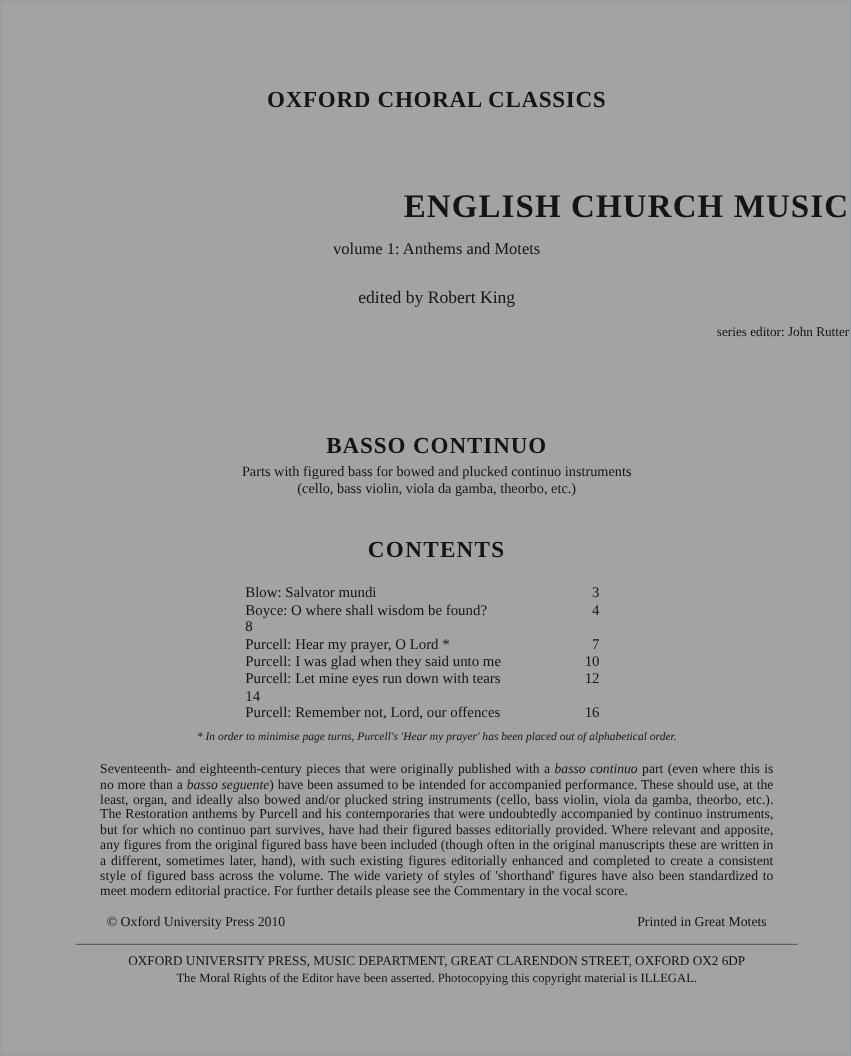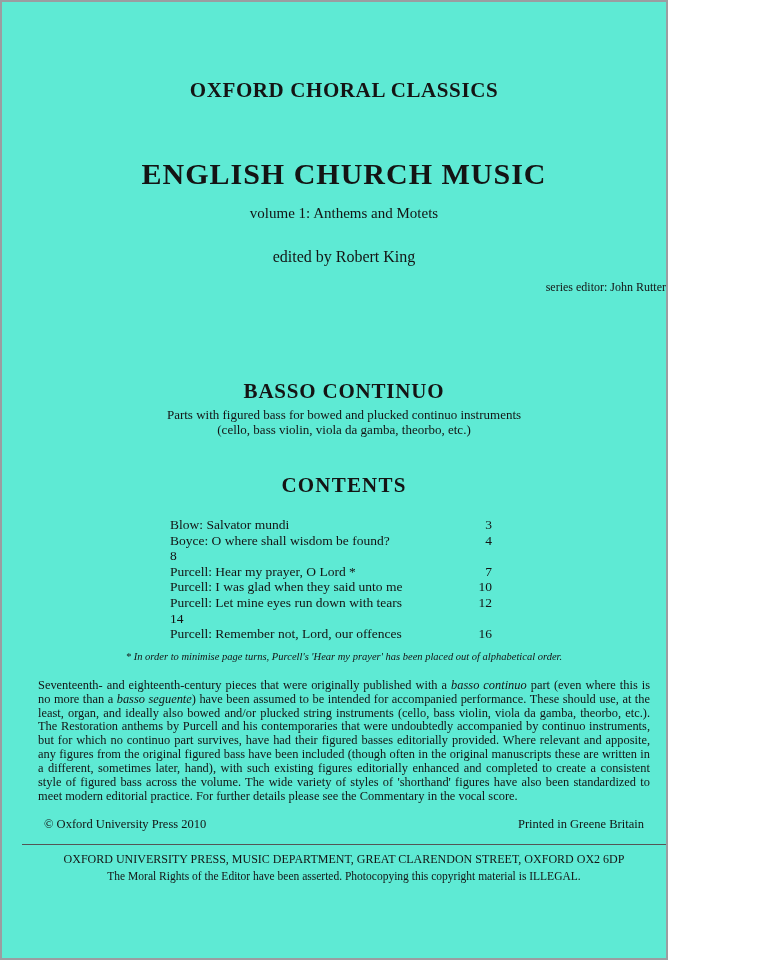--- a/index.html
+++ b/index.html
@@ -1,40 +1,41 @@
 <!DOCTYPE html>
 <html><head>
 <meta charset="utf-8">
 <style>
   html, body { margin: 0; padding: 0; background: #fff; }
   .page {
     position: relative;
-    width: 668px;
+    width: 774px;
     height: 960px;
     box-sizing: border-box;
-    background: #5eead4;
+    background: #a3a3a3;
     border: 2px solid #9a9da1;
     font-family: "Liberation Serif", "DejaVu Serif", serif;
     color: #141414;
     overflow: hidden;
     padding-left: 20px;
   }
   .center { text-align: center; }
 
   .series-title {
     margin-top: 76px;
     font-size: 21px;
     font-weight: bold;
     letter-spacing: 0.6px;
   }
   .main-title {
-    margin-top: 54px;
+    margin-top: 68px;
     font-size: 30px;
     font-weight: bold;
     letter-spacing: 1px;
+    text-align: right;
   }
   .volume-subtitle { margin-top: 14px; font-size: 15px; }
   .editor-line     { margin-top: 26px; font-size: 16px; }
   .series-editor-line { margin-top: 14px; font-size: 12px; text-align: right; }
 
   .part-heading {
     margin-top: 84px;
     font-size: 21px;
     font-weight: bold;
     letter-spacing: 0.8px;
@@ -156,21 +157,21 @@
       </div>
     </div>
 
   <div class="toc-footnote center">* In order to minimise page turns, Purcell's 'Hear my prayer' has been placed out of alphabetical order.</div>
 
 
   <div class="note-paragraph"><span>Seventeenth- and eighteenth-century pieces that were originally published with a </span><em>basso continuo</em><span> part (even where this is no more than a </span><em>basso seguente</em><span>) have been assumed to be intended for accompanied performance. These should use, at the least, organ, and ideally also bowed and/or plucked string instruments (cello, bass violin, viola da gamba, theorbo, etc.). The Restoration anthems by Purcell and his contemporaries that were undoubtedly accompanied by continuo instruments, but for which no continuo part survives, have had their figured basses editorially provided. Where relevant and apposite, any figures from the original figured bass have been included (though often in the original manuscripts these are written in a different, sometimes later, hand), with such existing figures editorially enhanced and completed to create a consistent style of figured bass across the volume. The wide variety of styles of 'shorthand' figures have also been standardized to meet modern editorial practice. For further details please see the Commentary in the vocal score.</span></div>
 
   <div class="footer-row">
     <span>© Oxford University Press 2010</span>
-    <span>Printed in Greene Britain</span>
+    <span>Printed in Great Motets</span>
   </div>
 
   <hr class="rule">
 
   <div class="imprint-1 center">OXFORD UNIVERSITY PRESS, MUSIC DEPARTMENT, GREAT CLARENDON STREET, OXFORD OX2 6DP</div>
 
   <div class="imprint-2 center">The Moral Rights of the Editor have been asserted. Photocopying this copyright material is ILLEGAL.</div>
 
 </div>
 

